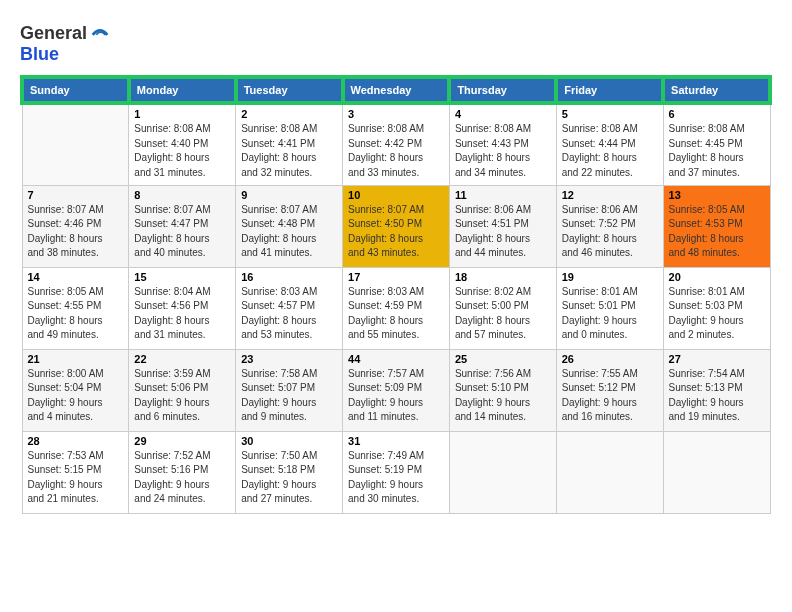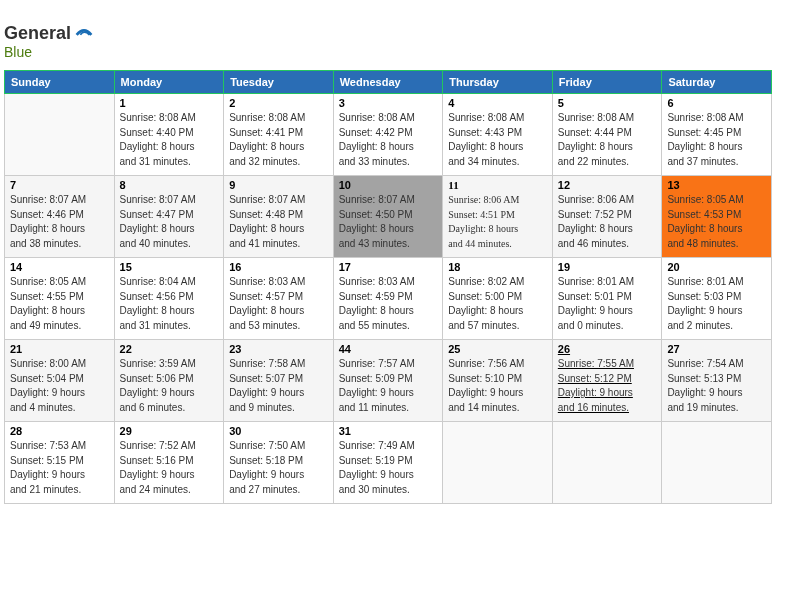--- a/index.html
+++ b/index.html
@@ -6,21 +6,21 @@
     body {
       font-family: Arial, sans-serif;
       background: #fff;
       width: 792px;
       height: 612px;
       overflow: hidden;
     }
     .page {
       width: 792px;
       height: 612px;
-      padding: 18px 20px 10px 4px;
+      padding: 18px 20px 10px 20px;
       background: #fff;
     }
     .header {
       display: flex;
       justify-content: space-between;
       align-items: flex-start;
       margin-bottom: 10px;
     }
     .logo {
       display: flex;
@@ -52,21 +52,21 @@
       border-collapse: collapse;
       font-size: 10px;
     }
     .calendar th {
       background: #2a6db5;
       color: #fff;
       text-align: left;
       padding: 5px 6px;
       font-size: 11px;
       font-weight: bold;
-      border: 1px solid #22c55e;
+      border: 4px solid #22c55e;
     }
     .calendar td {
       border: 1px solid #ccc;
       vertical-align: top;
       padding: 3px 5px;
       height: 82px;
       width: 14.28%;
       background: #fff;
     }
     .calendar tr:nth-child(even) td {
@@ -94,21 +94,21 @@
   <div class="header">
     <div class="logo">
       <div>
         <div style="display:flex;align-items:center;">
           <span class="logo-general" style="font-size:18px;font-weight:bold;color:#333;">General</span>
           <svg class="logo-icon" viewBox="0 0 24 24" fill="none">
             <path d="M4 14 Q12 4 20 14" stroke="#1a6db5" stroke-width="3" fill="none"></path>
             <path d="M8 14 Q12 8 18 14" stroke="#1a6db5" stroke-width="2" fill="none"></path>
           </svg>
         </div>
-        <div style="font-size:14px;font-weight:normal;color:#4d7c0f;">Blue</div>
+        <div style="font-size:18px;font-weight:bold;color:#1d4ed8;">Blue</div>
       </div>
     </div>
     <div class="title-block">
       <div class="month-title"></div>
       <div class="location-title"></div>
     </div>
   </div>
 
   <table class="calendar">
     <thead>
@@ -201,30 +201,30 @@
           </td>
           <td style="background: rgb(245, 245, 245);">
             <span class="day-num">9</span>
             <div class="day-info">
               <div>Sunrise: 8:07 AM</div>
               <div>Sunset: 4:48 PM</div>
               <div>Daylight: 8 hours</div>
               <div>and 41 minutes.</div>
             </div>
           </td>
-          <td style="background: #a3a3a3;">
+          <td style="background: #eab308;">
             <span class="day-num">10</span>
             <div class="day-info">
               <div>Sunrise: 8:07 AM</div>
               <div>Sunset: 4:50 PM</div>
               <div>Daylight: 8 hours</div>
               <div>and 43 minutes.</div>
             </div>
           </td>
-          <td style="background: rgb(245, 245, 245); font-family: Liberation Serif, serif;">
+          <td style="background: rgb(245, 245, 245);">
             <span class="day-num">11</span>
             <div class="day-info">
               <div>Sunrise: 8:06 AM</div>
               <div>Sunset: 4:51 PM</div>
               <div>Daylight: 8 hours</div>
               <div>and 44 minutes.</div>
             </div>
           </td>
           <td style="background: rgb(245, 245, 245);">
             <span class="day-num">12</span>
@@ -349,21 +349,21 @@
           </td>
           <td style="background: rgb(245, 245, 245);">
             <span class="day-num">25</span>
             <div class="day-info">
               <div>Sunrise: 7:56 AM</div>
               <div>Sunset: 5:10 PM</div>
               <div>Daylight: 9 hours</div>
               <div>and 14 minutes.</div>
             </div>
           </td>
-          <td style="background: rgb(245, 245, 245); text-decoration: underline;">
+          <td style="background: rgb(245, 245, 245);">
             <span class="day-num">26</span>
             <div class="day-info">
               <div>Sunrise: 7:55 AM</div>
               <div>Sunset: 5:12 PM</div>
               <div>Daylight: 9 hours</div>
               <div>and 16 minutes.</div>
             </div>
           </td>
           <td style="background: rgb(245, 245, 245);">
             <span class="day-num">27</span>

